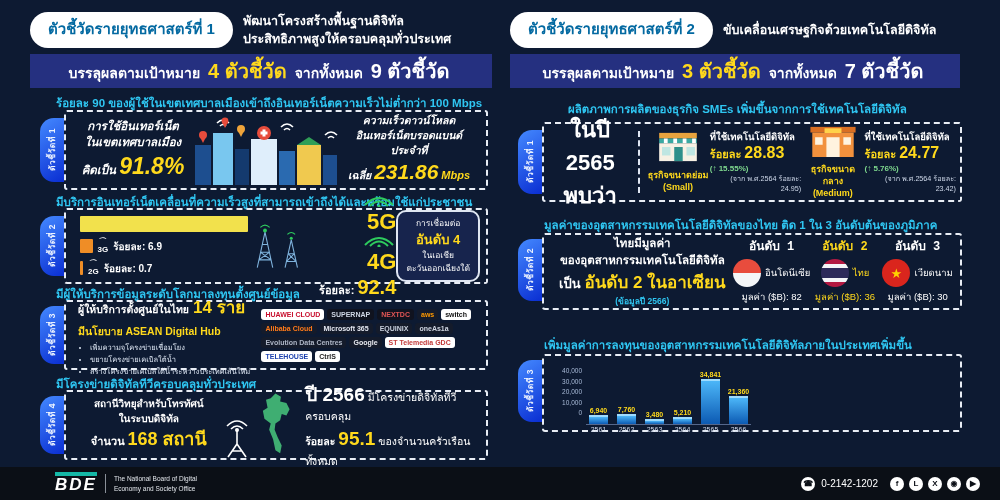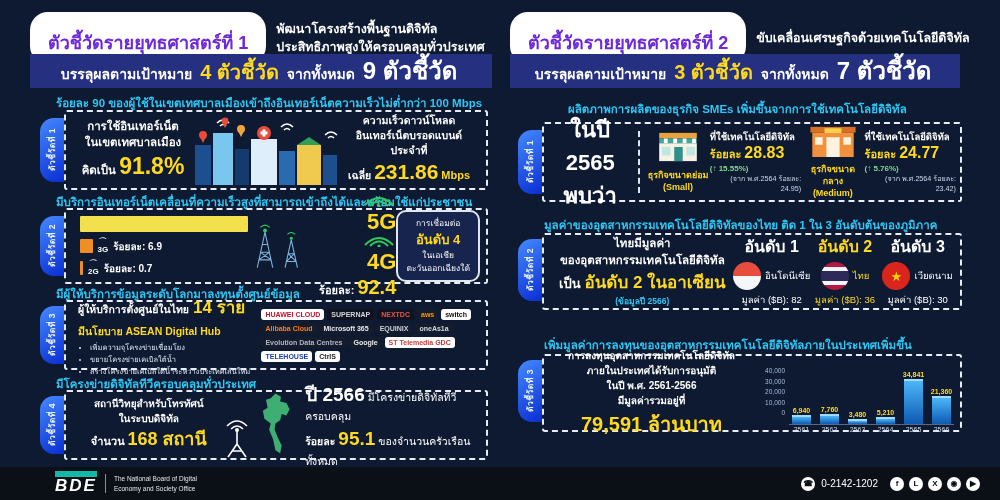--- a/index.html
+++ b/index.html
@@ -1,23 +1,23 @@
 <!DOCTYPE html>
 <html><head>
 <meta charset="utf-8">
 <style>
   html,body{margin:0;padding:0;background:#0d1a32;}
   .canvas{position:relative;width:1000px;height:500px;background:#0d1a32;font-family:"Liberation Sans",sans-serif;overflow:hidden;color:#fff;}
   
   .hdr{position:absolute;top:12px;display:flex;align-items:center;gap:10px;}
-  .pill{background:#ffffff;color:#6d28d9;font-weight:bold;font-size:18px;padding:16px 18px 7px;border-radius:18px;white-space:nowrap;}
+  .pill{background:#ffffff;color:#0369a1;font-weight:bold;font-size:15px;padding:5px 18px 7px;border-radius:18px;white-space:nowrap;}
   .hdr-desc{color:#fff;font-weight:bold;font-size:12.5px;line-height:1.45;}
   .achieve{position:absolute;background:#253080;color:#fff;text-align:center;font-size:14px;font-weight:bold;height:34px;line-height:34px;white-space:nowrap;}
   .achieve .nY{color:#ffd91c;font-size:20px;margin:0 4px;}
-  .achieve .nW{font-size:24px;margin:0 4px;}
+  .achieve .nW{font-size:20px;margin:0 4px;}
   
   .sec-title{position:absolute;color:#2fc6f2;font-weight:bold;font-size:11.5px;white-space:nowrap;}
   .dashed{position:absolute;border:2px dashed #e8edf5;border-radius:3px;display:flex;align-items:center;box-sizing:border-box;}
   .tab{position:absolute;width:24px;background:linear-gradient(145deg,#4489ff,#0a2ed2);border-radius:14px 0 0 14px;display:flex;align-items:center;justify-content:center;}
   .tab span{writing-mode:vertical-rl;transform:rotate(180deg);color:#eaf1ff;font-size:8.5px;font-weight:bold;letter-spacing:.5px;white-space:nowrap;} .cY{color:#ffd91c;}
   
   .u-block{width:118px;text-align:center;font-weight:bold;font-size:11.5px;line-height:1.4;}
   .u-val{font-size:23px;color:#ffd91c;font-weight:bold;}
   .s-block{width:138px;text-align:center;font-weight:bold;font-size:10.5px;line-height:1.4;}
   .s-val{font-size:21px;color:#ffd91c;font-weight:bold;}
@@ -61,41 +61,41 @@
   .sme-stats .vv{color:#ffd91c;font-weight:bold;font-size:11px;}
   .sme-stats .vv b{font-size:16px;margin-left:3px;}
   .sme-stats .chg{font-size:8px;color:#7fd98f;font-weight:bold;}
   .sme-stats .base{font-size:7.2px;color:#cfd9ea;text-align:right;}
   
   .val-left{width:188px;text-align:center;font-weight:bold;font-size:11.5px;line-height:1.5;}
   .val-left .vbig{font-size:17px;color:#ffd91c;}
   .val-left .vpre{font-size:13px;color:#fff;margin-right:4px;}
   .val-left .src{font-size:8.5px;color:#2fc6f2;font-weight:bold;}
   .rank-col{width:74px;text-align:center;font-size:9.5px;line-height:1.5;}
-  .rank-col .rk{font-weight:bold;font-size:16px;}
+  .rank-col .rk{font-weight:bold;font-size:12px;font-family:Liberation Mono, monospace;}
   .rank-col .frow{display:flex;align-items:center;justify-content:center;gap:4px;margin:3px 0;}
   .flag{width:28px;height:28px;border-radius:50%;flex:0 0 auto;display:flex;align-items:center;justify-content:center;}
   .flag-indonesia{background:linear-gradient(180deg,#e84c3d 50%,#f4f6f8 50%);}
   .flag-thailand{background:linear-gradient(180deg,#b31942 0 17%,#f4f5f8 17% 33%,#2d2a5a 33% 67%,#f4f5f8 67% 83%,#b31942 83%);}
   .flag-vietnam{background:#da251d;color:#ffd400;font-size:13px;}
   .rank-col.hl .rk,.rank-col.hl .cty,.rank-col.hl .rvv{color:#ffd91c;}
   
   .inv-left{width:208px;text-align:center;font-size:10px;font-weight:bold;line-height:1.5;}
   .inv-left .tot{font-size:20px;color:#ffd91c;margin-top:1px;}
   .inv-chart{display:flex;align-items:flex-end;gap:4px;margin-left:6px;}
   .inv-yaxis{display:flex;flex-direction:column;justify-content:space-between;height:58px;font-size:6.5px;color:#a9bbd8;text-align:right;width:26px;padding-bottom:9px;box-sizing:border-box;}
   .inv-plot{position:relative;display:flex;align-items:flex-end;gap:9px;border-bottom:1px solid #56688c;padding:0 3px 0;height:63px;}
   .bar-col{position:relative;width:19px;display:flex;flex-direction:column;justify-content:flex-end;align-items:center;height:100%;}
   .bar{width:100%;background:linear-gradient(180deg,#4cb6f8,#0c5ab3);border-top:2px solid #9fdcff;box-sizing:border-box;}
   .bar-val{font-size:7px;font-weight:bold;color:#ffd91c;margin-bottom:1px;white-space:nowrap;}
   .bar-x{position:absolute;top:100%;margin-top:2px;font-size:7px;color:#cfd8ea;}
   
   .footer{position:absolute;left:0;bottom:0;width:1000px;height:33px;background:#0b0f16;display:flex;align-items:center;justify-content:space-between;padding:0 20px;box-sizing:border-box;}
   .f-left{display:flex;align-items:center;gap:8px;margin-left:35px;}
-  .bde{font-style:italic;font-weight:bold;font-size:17px;letter-spacing:2px;color:#fff;border-top:6px solid #14b8a6;line-height:1.1;}
+  .bde{font-style:italic;font-weight:bold;font-size:17px;letter-spacing:2px;color:#fff;border-top:4px solid #14b8a6;line-height:1.1;}
   .orgtxt{border-left:1px solid #8a9099;padding-left:8px;font-size:6.5px;color:#e3e7ec;line-height:1.5;}
   .f-right{display:flex;align-items:center;gap:6px;}
   .fico{width:14px;height:14px;border-radius:50%;background:#fff;color:#0b0f16;font-size:8px;font-weight:bold;display:flex;align-items:center;justify-content:center;}
   .fphone{font-size:10px;color:#fff;margin-right:6px;}
 </style>
 </head>
 <body>
 
 <div class="canvas">
 
@@ -121,21 +121,21 @@
     <span>บรรลุผลตามเป้าหมาย</span>
     <span class="nY">3 ตัวชี้วัด</span>
     <span>จากทั้งหมด</span>
     <span class="nW">7 ตัวชี้วัด</span>
   </div>
 
   <div class="sec-title" style="left:56px;top:94px;">ร้อยละ 90 ของผู้ใช้ในเขตเทศบาลเมืองเข้าถึงอินเทอร์เน็ตความเร็วไม่ต่ำกว่า 100 Mbps</div>
   <div class="tab" style="left:40px;top:118px;height:64px;">
       <span>ตัวชี้วัดที่ 1</span>
     </div>
-  <div class="dashed" style="left:64px;top:110px;width:424px;height:80px;justify-content:space-between;padding:0 8px;">
+  <div class="dashed" style="left:64px;top:110px;width:424px;height:80px;justify-content:space-between;padding:0 8px;font-style:italic;">
     <div class="u-block">
       <div>การใช้อินเทอร์เน็ต</div>
       <div>ในเขตเทศบาลเมือง</div>
       <div><span>คิดเป็น</span> <span class="u-val">91.8%</span></div>
     </div>
     <svg width="146" height="70" viewBox="0 0 146 70">
       <rect x="2" y="30" width="16" height="40" fill="#1d4e8f"></rect>
       <rect x="20" y="18" width="20" height="52" fill="#79c7ef"></rect>
       <rect x="42" y="34" width="14" height="36" fill="#143a6e"></rect>
       <rect x="58" y="24" width="26" height="46" fill="#dfeefb"></rect>
@@ -381,27 +381,20 @@
         </div>
       <div class="rvv">มูลค่า ($B): 30</div>
     </div>
   </div>
 
   <div class="sec-title" style="left:544px;top:336px;">เพิ่มมูลค่าการลงทุนของอุตสาหกรรมเทคโนโลยีดิจิทัลภายในประเทศเพิ่มขึ้น</div>
   <div class="tab" style="left:518px;top:360px;height:62px;">
       <span>ตัวชี้วัดที่ 3</span>
     </div>
   <div class="dashed" style="left:542px;top:354px;width:420px;height:78px;padding:0 6px;">
-    <div class="inv-left">
-      <div>การลงทุนอุตสาหกรรมเทคโนโลยีดิจิทัล</div>
-      <div>ภายในประเทศได้รับการอนุมัติ</div>
-      <div>ในปี พ.ศ. 2561-2566</div>
-      <div>มีมูลค่ารวมอยู่ที่</div>
-      <div class="tot">79,591 ล้านบาท</div>
-    </div>
     <div class="inv-chart">
       <div class="inv-yaxis">
           <div>40,000</div>
           <div>30,000</div>
           <div>20,000</div>
           <div>10,000</div>
           <div>0</div>
         </div>
       <div class="inv-plot">
           <div class="bar-col">

